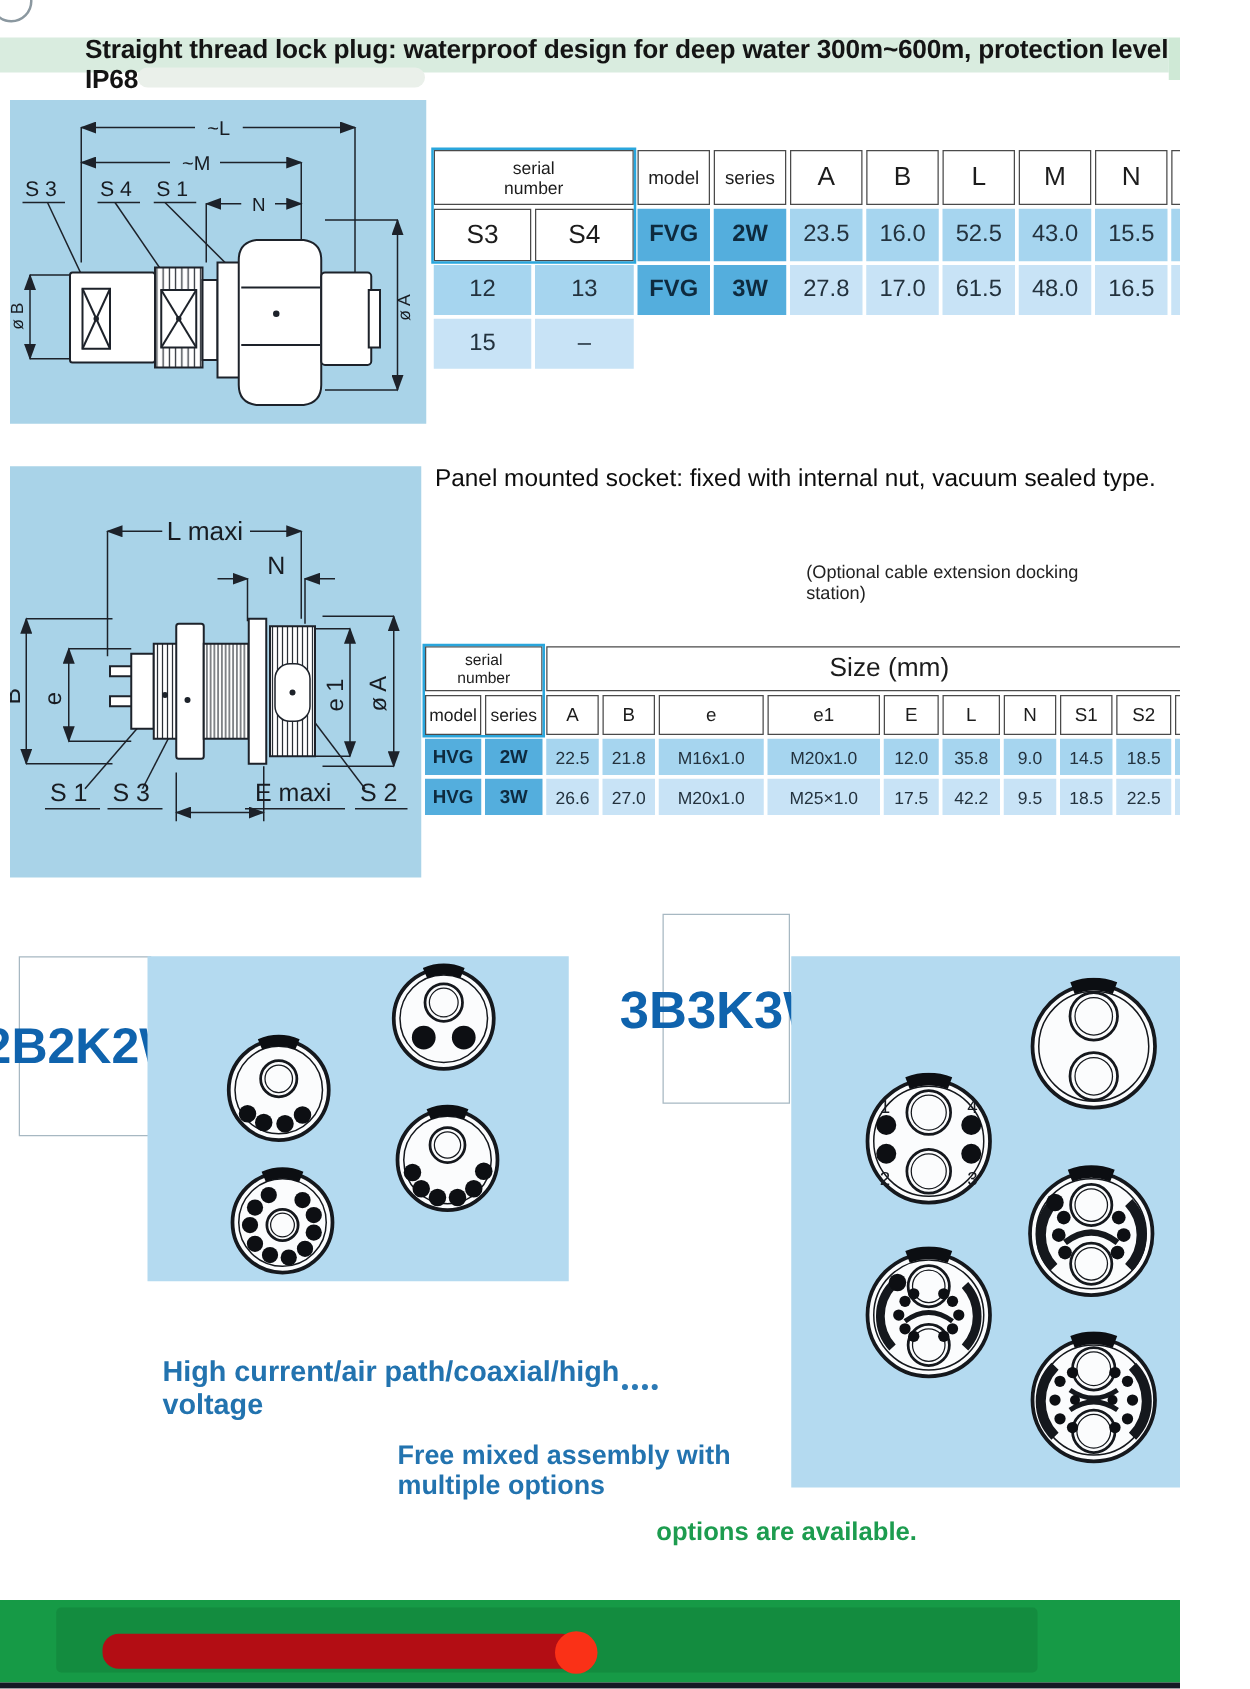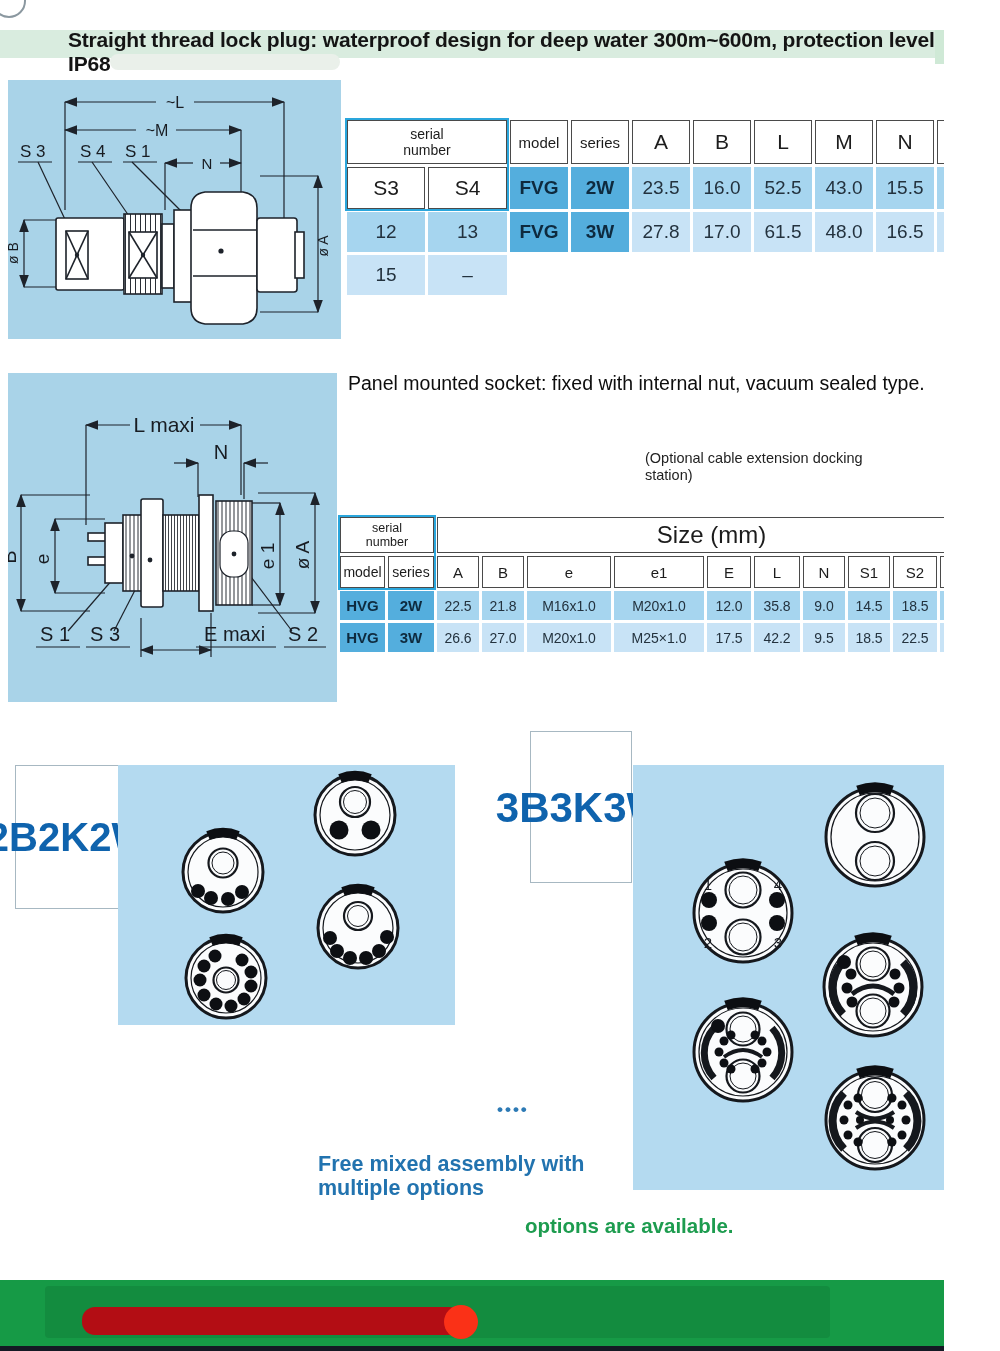--- a/index.html
+++ b/index.html
@@ -30,21 +30,21 @@
   .span8{grid-column:span 8;}
   .span10{grid-column:span 10;}
   .mcell{background:#54aedd;font-weight:bold;color:#0e2a3e;}
   .r1{background:#a6d5ef;color:#23323e;}
   .r2{background:#c8e3f6;color:#23323e;}
   .t1 .letters{font-size:21px;}
   .t1 .small2{font-size:14px;line-height:16px;}
   .t1 .ms{font-size:15px;}
   .t1 .data{font-size:19px;}
   .t1 .mcell{font-size:19px;}
-  .t2 .group{font-size:24px;}
+  .t2 .group{font-size:21px;}
   .t2 .small2{font-size:12.5px;line-height:14px;}
   .t2 .ms{font-size:14px;}
   .t2 .letters{font-size:15px;}
   .t2 .data{font-size:14px;}
   .t2 .mcell{font-size:15px;}
   .serial-outline{border:2px solid #2aa6dc;pointer-events:none;}
 
   
   .socket-title{left:348px;top:372px;width:652px;font-size:19.5px;font-weight:500;color:#0d0d0d;}
   .note{left:645px;top:450px;width:260px;font-size:14.5px;line-height:17px;color:#222;}
@@ -531,20 +531,24 @@
         <circle cx="38" cy="33" r="4.5"></circle>
           <circle cx="38" cy="77" r="4.5"></circle>
           <circle cx="72" cy="33" r="4.5"></circle>
           <circle cx="72" cy="77" r="4.5"></circle>
         <circle cx="40" cy="55" r="4"></circle>
           <circle cx="70" cy="55" r="4"></circle>
       </g>
     </svg>
   </div>
 
+  <div class="abs cap cap-blue c1">
+    <div>High current/air path/coaxial/high</div>
+    <div>voltage</div>
+  </div>
   <div class="abs cdots">••••</div>
   <div class="abs cap cap-blue c2">
     <div>Free mixed assembly with</div>
     <div>multiple options</div>
   </div>
   <div class="abs cap cap-green c3">
     <div>options are available.</div>
   </div>
 
   <div class="abs footer-bar"></div>

